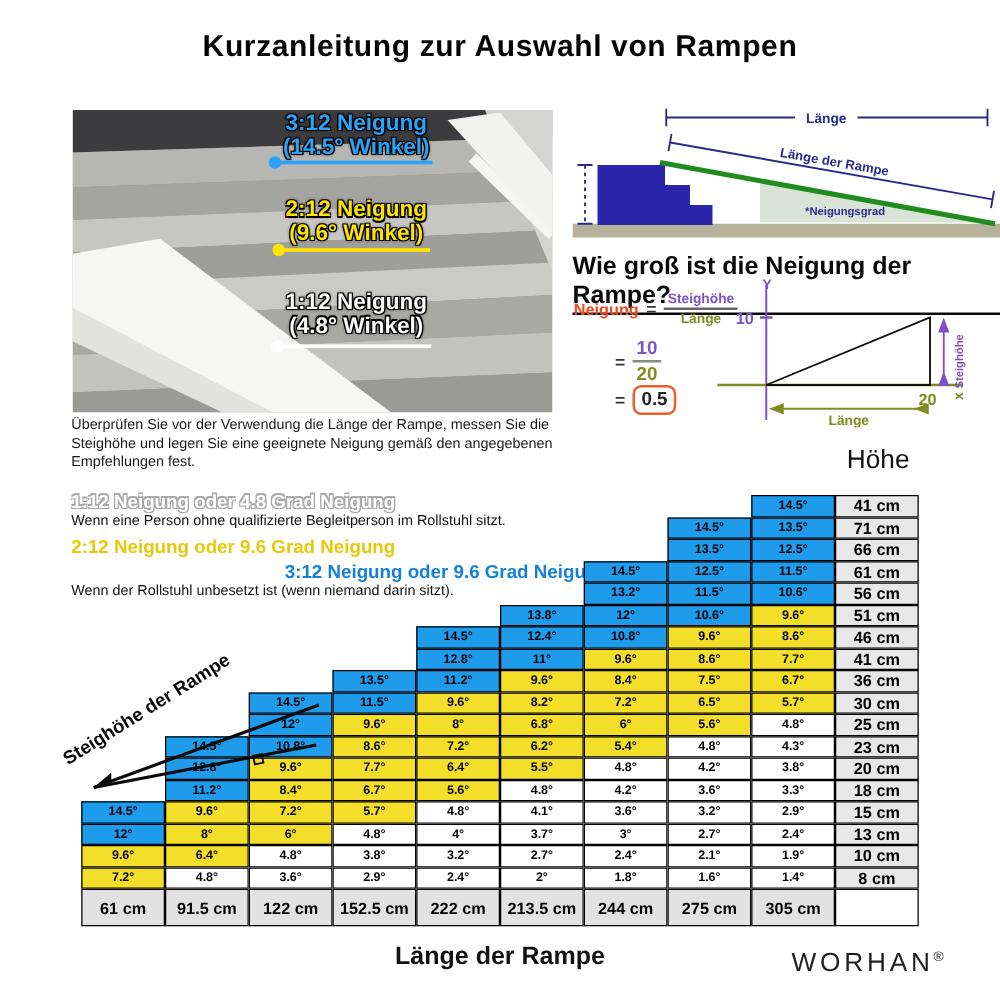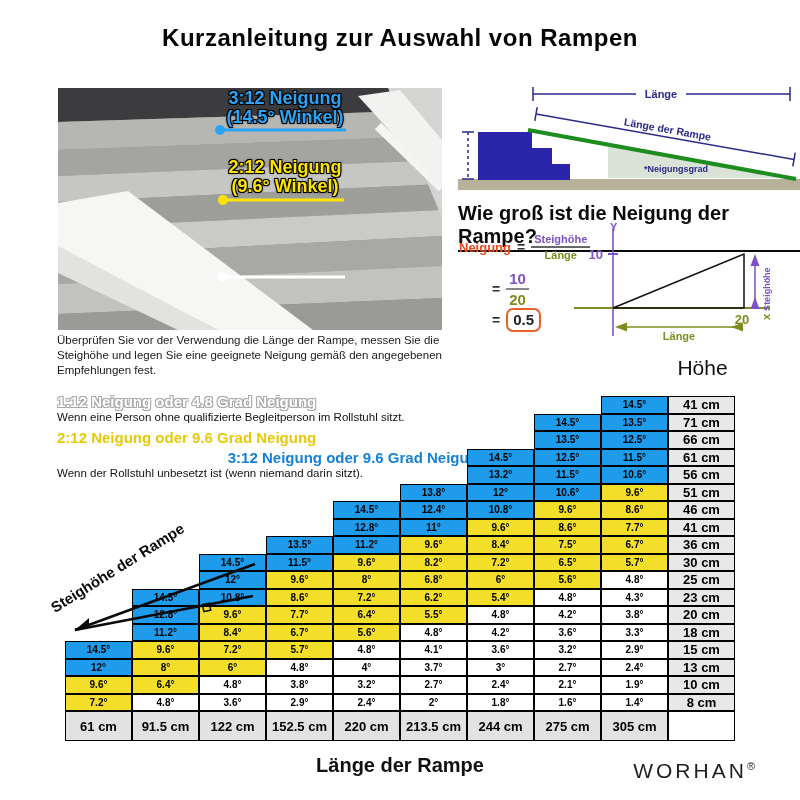--- a/index.html
+++ b/index.html
@@ -108,20 +108,24 @@
       </g>
     </svg>
     <div class="photo-label" style="left:102px;top:1px;color:var(--photo-blue);">
       <span>3:12 Neigung</span><br>
       <span>(14.5° Winkel)</span>
     </div>
     <div class="photo-label" style="left:102px;top:70px;color:var(--photo-yellow);">
       <span>2:12 Neigung</span><br>
       <span>(9.6° Winkel)</span>
     </div>
+    <div class="photo-label" style="left:102px;top:144px;color:#ffffff;">
+      <span>1:12 Neigung</span><br>
+      <span>(4.8° Winkel)</span>
+    </div>
   </div>
 
   <svg class="abs side-diagram" viewBox="0 0 342 112">
     <g>
       <rect x="0" y="95" width="342" height="11" fill="#B7B19A"></rect>
       <polygon points="150,61 338,94 150,94" fill="#D9E3D6"></polygon>
       <path d="M20,96 V48 H74 V64 H94 V80 H112 V96 Z" fill="#2B25A9"></path>
       <line x1="70" y1="46" x2="338" y2="95" stroke="var(--green)" stroke-width="4"></line>
       <line x1="10" y1="48" x2="10" y2="95" stroke="var(--navy)" stroke-width="1.5" stroke-dasharray="3,3"></line>
       <line x1="4" y1="48" x2="16" y2="48" stroke="var(--navy)" stroke-width="1.5"></line>
@@ -377,21 +381,21 @@
       <div class="cell w">2.4°</div>
       <div class="cell w">2°</div>
       <div class="cell w">1.8°</div>
       <div class="cell w">1.6°</div>
       <div class="cell w">1.4°</div>
       <div class="cell hcell">8 cm</div>
       <div class="cell lcell">61 cm</div>
       <div class="cell lcell">91.5 cm</div>
       <div class="cell lcell">122 cm</div>
       <div class="cell lcell">152.5 cm</div>
-      <div class="cell lcell">220 cm</div>
+      <div class="cell lcell">222 cm</div>
       <div class="cell lcell">213.5 cm</div>
       <div class="cell lcell">244 cm</div>
       <div class="cell lcell">275 cm</div>
       <div class="cell lcell">305 cm</div>
       <div class="cell corner"></div>
     </div>
 
   <svg class="abs steig-wedge" viewBox="0 0 215 120">
     <g>
       <line x1="20" y1="108" x2="200" y2="42" stroke="#0a0a0a" stroke-width="2.5"></line>

